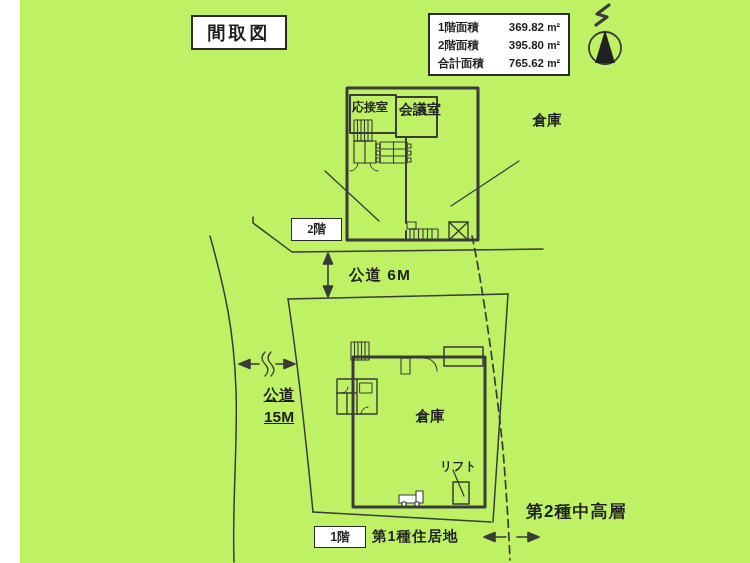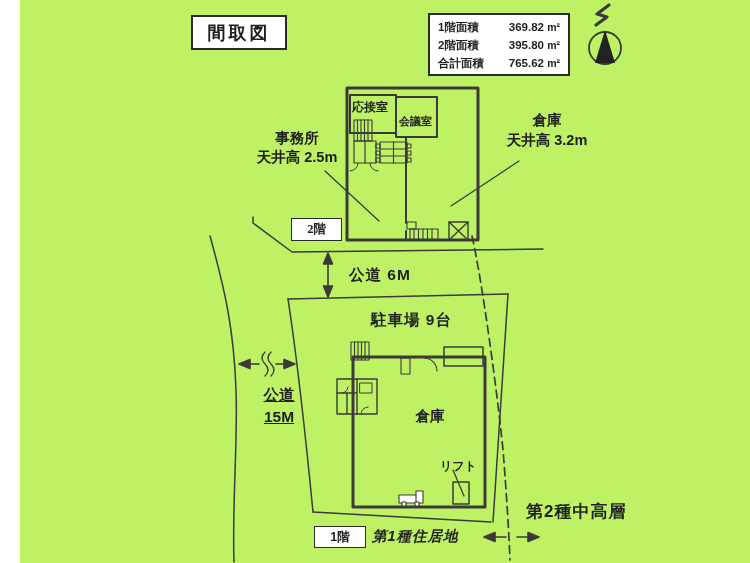--- a/index.html
+++ b/index.html
@@ -19,29 +19,29 @@
     display:flex;flex-direction:column;justify-content:center;padding:2px 8px;box-sizing:border-box;
   }
   .area-row{display:flex;align-items:flex-start;font-size:11.5px;font-weight:700;line-height:18px;}
   .area-row .v{margin-left:auto;width:46px;text-align:right;}
   .area-row .u{width:16px;text-align:right;font-size:10.5px;}
   .two-line{position:absolute;text-align:center;font-weight:700;padding-left:10px;}
   .two-line span{display:block;}
   #office-label{left:212px;top:129px;width:110px;font-size:14.5px;line-height:19px;}
   #wh2f-label{left:458px;top:110px;width:118px;font-size:14.5px;line-height:20px;}
   #room-reception{left:332px;top:99px;font-size:12px;letter-spacing:0px;}
-  #room-meeting{left:379px;top:114px;font-size:11px;}
+  #room-meeting{left:379px;top:101px;font-size:14px;}
   #tag-2f{left:271px;top:218px;width:49px;height:21px;font-size:12.5px;border-width:1.5px;font-family:Liberation Serif, serif;}
   #tag-1f{left:294px;top:526px;width:50px;height:20px;font-size:12.5px;border-width:1.5px;}
   #road6m{left:329px;top:265px;font-size:15.5px;letter-spacing:1px;}
   #parking{left:351px;top:310px;font-size:15.5px;letter-spacing:1px;}
   #road15m{left:220px;top:384px;width:58px;font-size:15.5px;line-height:22px;text-decoration:underline;}
   #wh1f-label{left:352px;top:406px;width:96px;font-size:14.5px;line-height:20px;}
   #lift-label{left:420px;top:458px;font-size:12px;}
-  #zone-left{left:352px;top:527px;font-size:14.5px;letter-spacing:1px;font-style:italic;}
+  #zone-left{left:352px;top:527px;font-size:14.5px;letter-spacing:1px;}
   #zone-right{left:506px;top:500px;font-size:17px;letter-spacing:1px;}
 </style>
 </head>
 <body>
 
 <div id="stage">
 
   <svg id="linework" viewBox="0 0 750 563" fill="none" stroke="#3a3a3a" stroke-width="1.5" stroke-linecap="round" stroke-linejoin="round">
 
     <g>
@@ -173,41 +173,35 @@
       <span class="v">395.80</span>
       <span class="u">m²</span>
     </div>
     <div class="area-row">
       <span>合計面積</span>
       <span class="v">765.62</span>
       <span class="u">m²</span>
     </div>
   </div>
 
-  <div id="office-label" class="two-line">
-    <span>事務所</span>
-    <span>天井高 2.5m</span>
-  </div>
   <div id="wh2f-label" class="two-line">
     <span>倉庫</span>
-    <span>天井高 3.2m</span>
   </div>
   <div id="room-reception" class="lbl">応接室</div>
   <div id="room-meeting" class="lbl">会議室</div>
   <div id="tag-2f" class="boxed">
     <span>2階</span>
   </div>
 
   <div id="road6m" class="lbl">公道 6M</div>
   <div id="road15m" class="two-line">
     <span>公道</span>
     <span>15M</span>
   </div>
 
-  <div id="parking" class="lbl">駐車場 9台</div>
   <div id="wh1f-label" class="two-line">
     <span>倉庫</span>
   </div>
   <div id="lift-label" class="lbl">リフト</div>
   <div id="tag-1f" class="boxed">
     <span>1階</span>
   </div>
 
   <div id="zone-left" class="lbl">第1種住居地</div>
   <div id="zone-right" class="lbl">第2種中高層</div>

